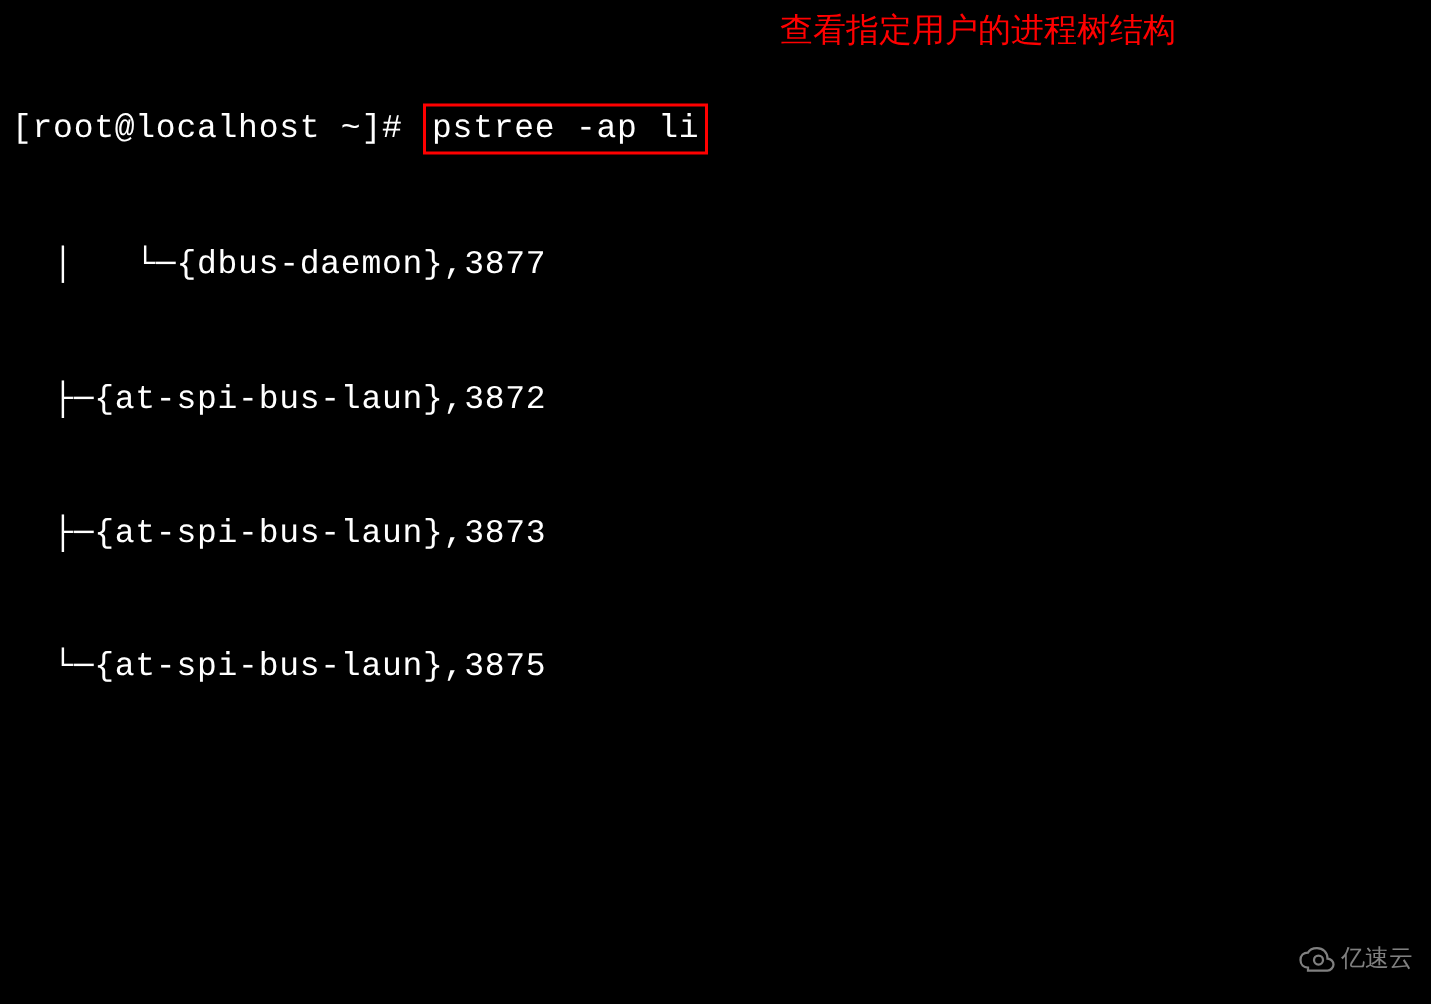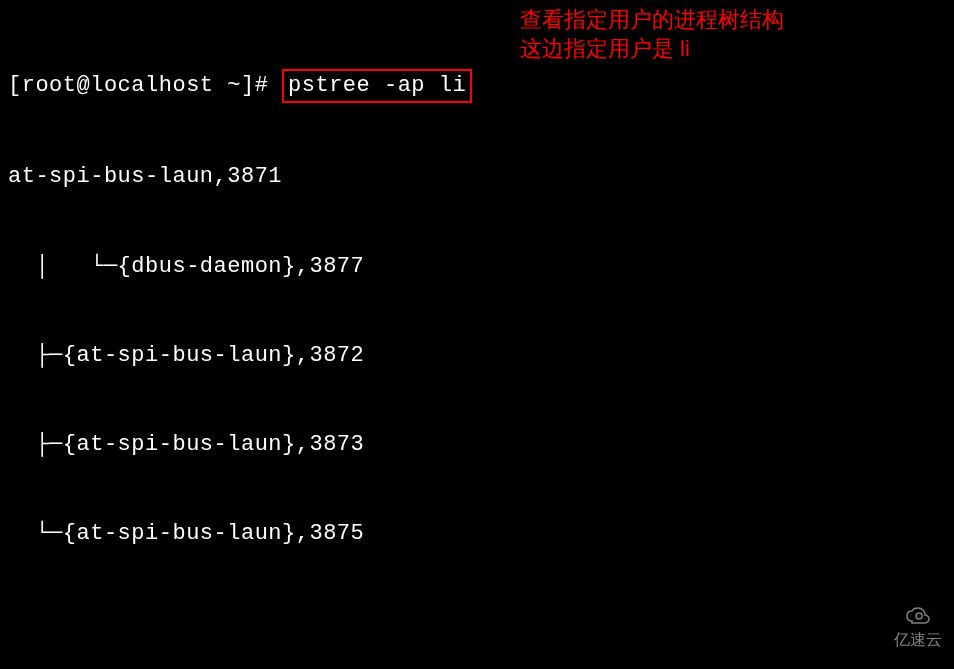--- a/index.html
+++ b/index.html
@@ -48,41 +48,39 @@
       position: absolute;
       right: 12px;
       bottom: 18px;
       color: rgba(255, 255, 255, 0.5);
       font-family: 'Microsoft YaHei', sans-serif;
       font-size: 16px;
       display: flex;
       align-items: center;
       gap: 4px;
       letter-spacing: 0;
-      flex-direction: column;
     }
     .watermark-icon {
       width: 24px;
       height: 18px;
       position: relative;
     }
     .watermark-icon svg {
       width: 100%;
       height: 100%;
     }
     .line {
       display: block;
     }
   </style>
 </head>
 <body>
 
 <div class="terminal">
   <div class="prompt-line"><span>[root@localhost ~]# </span><span class="highlight-box">pstree -ap li</span></div>
-  <span class="line">at-spi-bus-laun,3871</span>
   <span class="line">  │   └─{dbus-daemon},3877</span>
   <span class="line">  ├─{at-spi-bus-laun},3872</span>
   <span class="line">  ├─{at-spi-bus-laun},3873</span>
   <span class="line">  └─{at-spi-bus-laun},3875</span>
   
   
   
   
   
   
@@ -92,21 +90,20 @@
   
   
   
   
   
   
 </div>
 
 <div class="annotation">
   <div>查看指定用户的进程树结构</div>
-  <div>这边指定用户是 li</div>
 </div>
 
 <div class="watermark">
   <span class="watermark-icon">
     <svg viewBox="0 0 24 18" fill="none" stroke="rgba(255,255,255,0.5)" stroke-width="1.5">
       <path d="M6 14 C3 14 1 12 1 9 C1 6 3 4 6 4 C7 2 9 1 12 1 C16 1 19 4 19 8 C21 8 23 10 23 12 C23 14 21 16 19 16 L6 16 Z"></path>
       <circle cx="13" cy="9" r="3"></circle>
     </svg>
   </span>
   <span>亿速云</span>

